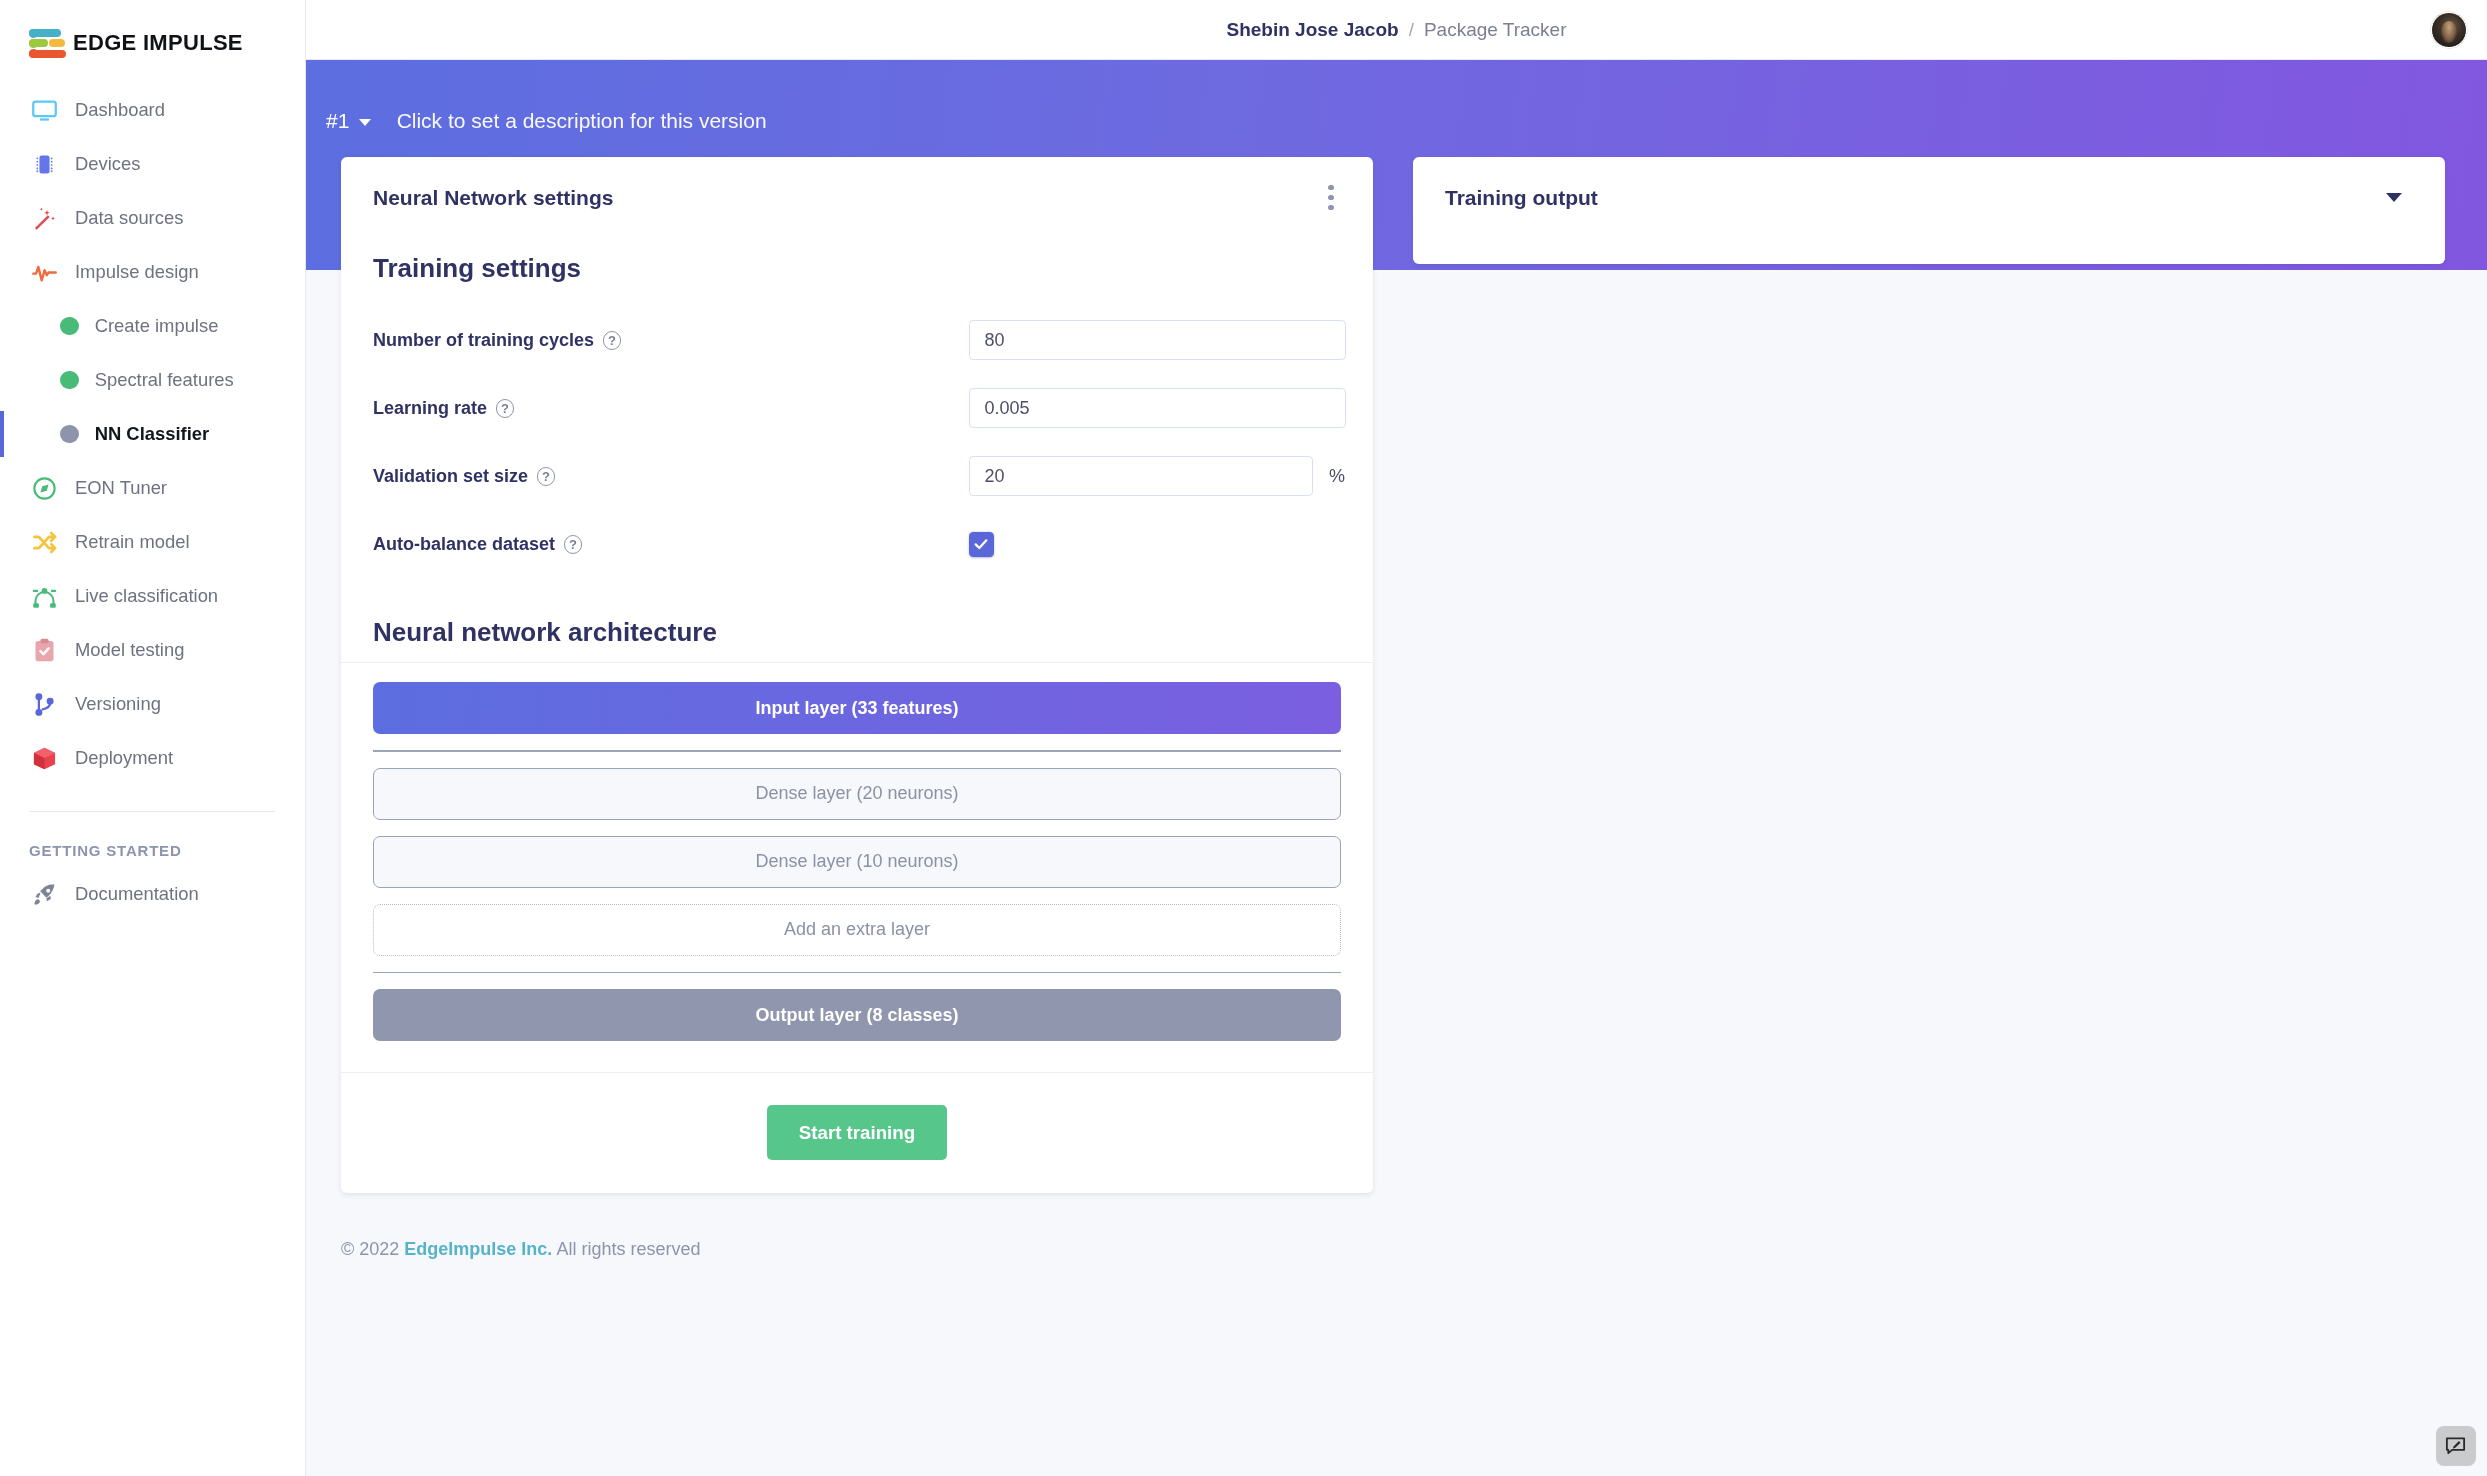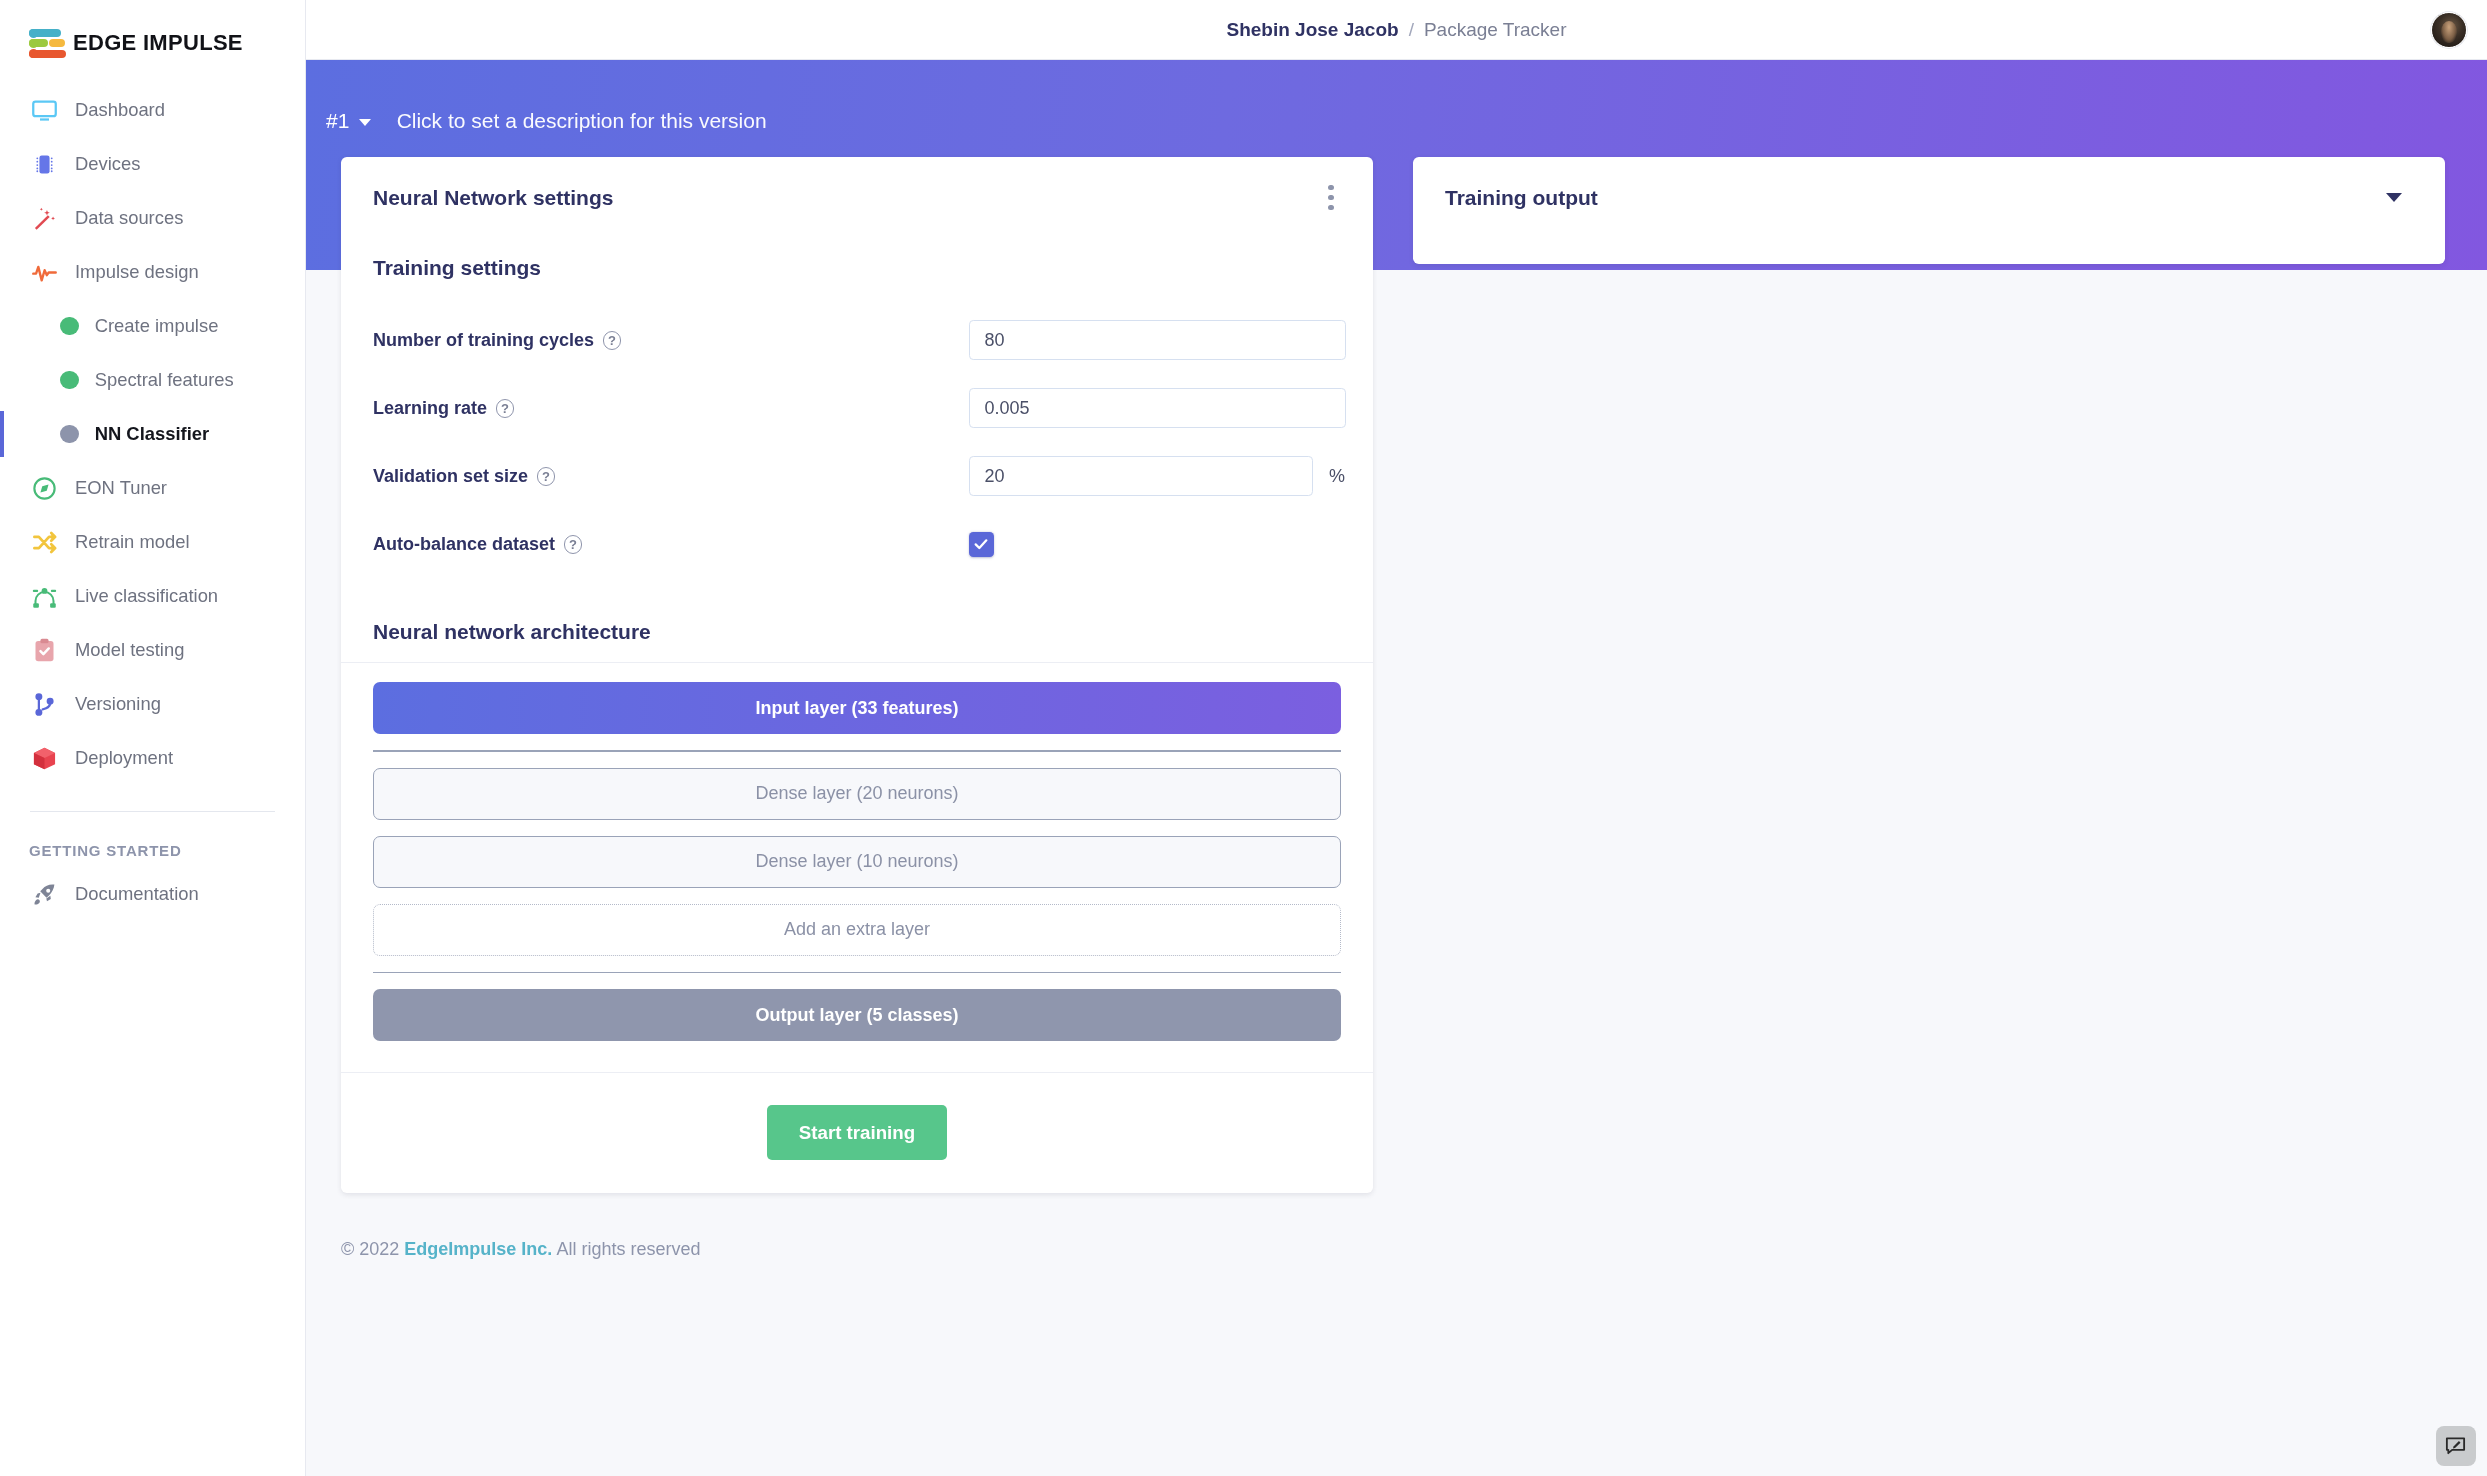--- a/index.html
+++ b/index.html
@@ -129,21 +129,21 @@
   .card-title { font-size: 21px; font-weight: 700; color: #2f3263; }
   .kebab { display:flex; flex-direction:column; gap:4.3px; cursor:pointer; padding:7.2px; }
   .kebab i { width: 5.8px; height: 5.8px; border-radius: 50%; background: #8d94ab; display:block; }
   .chev {
     width: 0; height: 0; border-left: 8px solid transparent;
     border-right: 8px solid transparent; border-top: 9.4px solid #2f3263;
     cursor: pointer; margin-right: 11.5px;
   }
 
   .sec-head {
-    font-size: 21px; font-weight: 700; color: #2f3263;
+    font-size: 26px; font-weight: 700; color: #2f3263;
     padding: 0 32px 0 32px; height: 59px; display: flex; align-items: center;
   }
   .hr { height: 0.7px; background: #eceef4; }
 
   .form { padding: 8.6px 32px 24.5px 32px; }
   .frow { display: flex; align-items: center; height: 68px; }
   .flabel {
     flex: 0 0 596px; font-size: 18px; font-weight: 700; color: #2f3263;
     display: flex; align-items: center; gap: 8.6px;
   }
@@ -484,21 +484,21 @@
           <div class="arch">
             <div style="height:20px"></div>
             <div class="layer layer-input">Input layer (33 features)</div>
             <div class="connector"></div>
             <div class="layer layer-dense">Dense layer (20 neurons)</div>
             <div class="gap-s"></div>
             <div class="layer layer-dense">Dense layer (10 neurons)</div>
             <div class="gap-s"></div>
             <div class="layer layer-add">Add an extra layer</div>
             <div class="connector"></div>
-            <div class="layer layer-output">Output layer (5 classes)</div>
+            <div class="layer layer-output">Output layer (8 classes)</div>
             <div style="height:5.8px"></div>
           </div>
 
           <div class="train-wrap">
             <button class="btn-train">Start training</button>
           </div>
         </section>
 
         <section class="card card-out">
           <div class="card-head">

